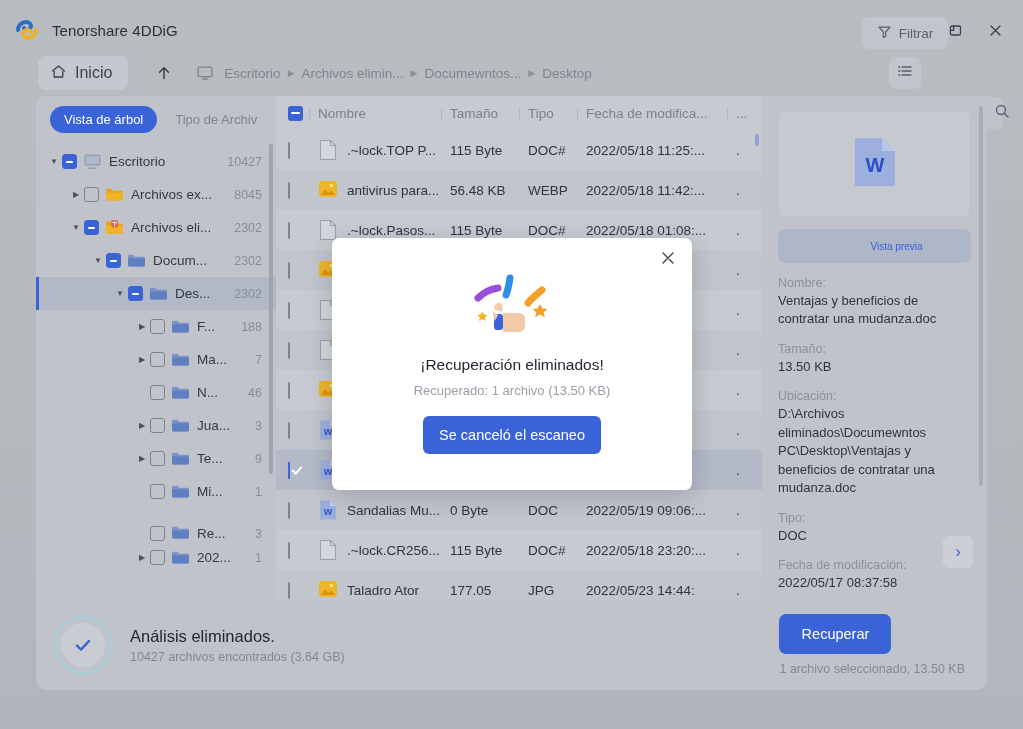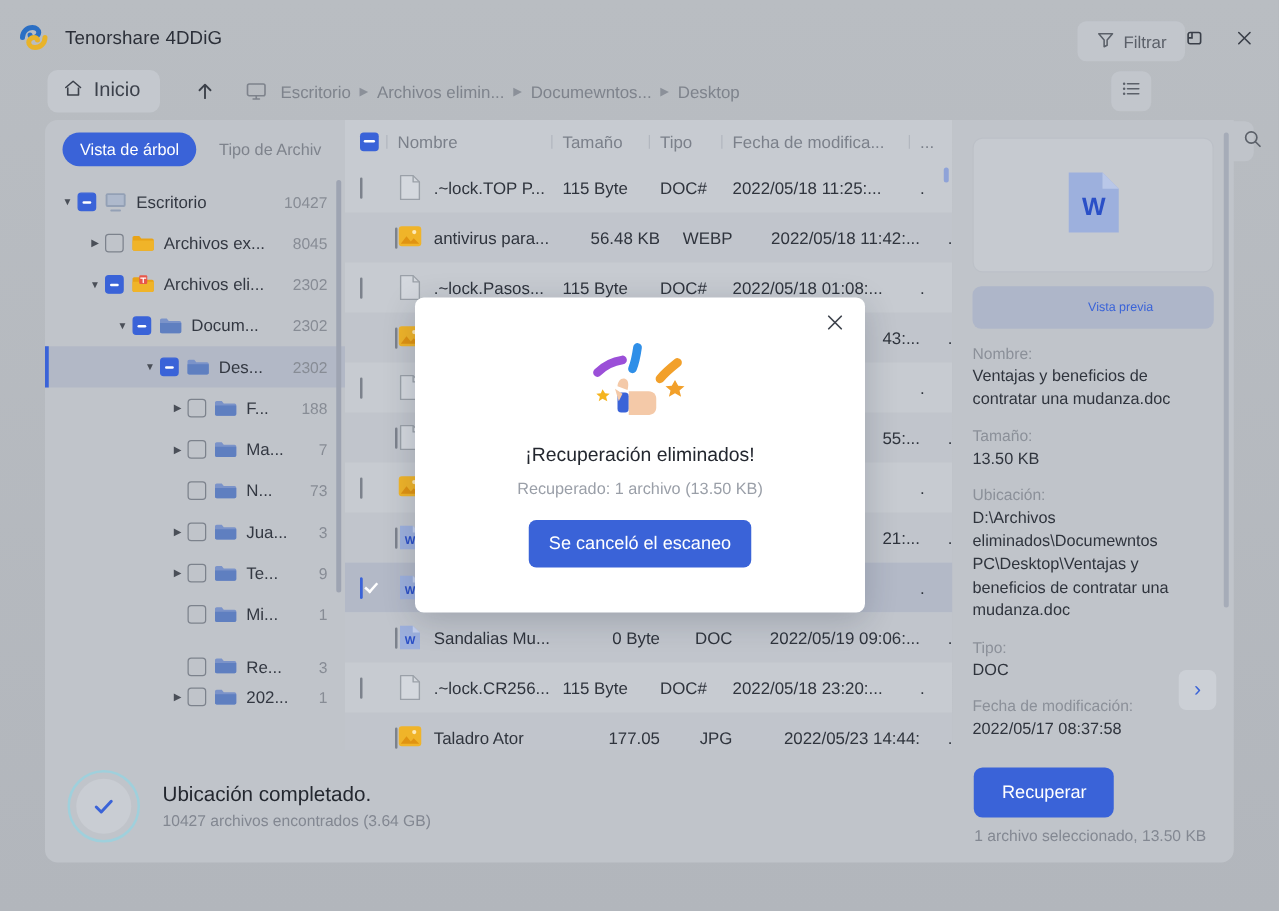--- a/index.html
+++ b/index.html
@@ -149,21 +149,21 @@
     position: relative;
   }
   .hcb::after {
     content: ""; position: absolute; left: 3px; right: 3px; top: 6px;
     height: 2px; background: #fff; border-radius: 1px;
   }
   .frow {
     display: flex; align-items: center; height: 40px;
     font-size: 13.5px; color: #2f343d; padding-left: 12px;
   }
-  .frow.alt { background: #c1c5cc; text-align: right; }
+  .frow.alt { background: #c1c5cc; }
   .frow.selrow { background: #b3b9c7; }
   .fcb {
     width: 15px; height: 15px; border: 1.4px solid #7c828c;
     border-radius: 3px; position: relative;
   }
   .fcb.checked { background: #3a63d8; border-color: #3a63d8; }
   .fcb.checked::after {
     content: ""; position: absolute; left: 4.5px; top: 1.5px;
     width: 4px; height: 8px; border: solid #fff;
     border-width: 0 2px 2px 0; transform: rotate(42deg);
@@ -430,21 +430,21 @@
             <span class="tcount">7</span>
           </div>
           <div class="tnode" style="padding-left: 98px;">
             <span class="caret"></span>
             <span class="cbox "></span>
             <span class="tico"><svg width="19" height="17" viewBox="0 0 19 17">
                 <path d="M1 4.2c0-.9.6-1.5 1.4-1.5h4l1.6 2h8.6c.8 0 1.4.6 1.4 1.4v7c0 .8-.6 1.4-1.4 1.4H2.4c-.8 0-1.4-.6-1.4-1.4z" fill="#7b93c9"></path>
                 <path d="M1 6.4h17v6.7c0 .8-.6 1.4-1.4 1.4H2.4c-.8 0-1.4-.6-1.4-1.4z" fill="#5f7fc0"></path>
               </svg></span>
             <span class="tlabel">N...</span>
-            <span class="tcount">73</span>
+            <span class="tcount">46</span>
           </div>
           <div class="tnode" style="padding-left: 98px;">
             <span class="caret">▶</span>
             <span class="cbox "></span>
             <span class="tico"><svg width="19" height="17" viewBox="0 0 19 17">
                 <path d="M1 4.2c0-.9.6-1.5 1.4-1.5h4l1.6 2h8.6c.8 0 1.4.6 1.4 1.4v7c0 .8-.6 1.4-1.4 1.4H2.4c-.8 0-1.4-.6-1.4-1.4z" fill="#7b93c9"></path>
                 <path d="M1 6.4h17v6.7c0 .8-.6 1.4-1.4 1.4H2.4c-.8 0-1.4-.6-1.4-1.4z" fill="#5f7fc0"></path>
               </svg></span>
             <span class="tlabel">Jua...</span>
             <span class="tcount">3</span>
@@ -714,21 +714,21 @@
 
   <div class="bottom">
     <div class="ring">
       <div class="ring-in">
         <svg width="24" height="24" viewBox="0 0 24 24">
           <path d="M6 12.6l4 4 8-8.6" fill="none" stroke="#3a63d8" stroke-width="2.4" stroke-linecap="round" stroke-linejoin="round"></path>
         </svg>
       </div>
     </div>
     <div class="status">
-      <div class="status-t">Ubicación completado.</div>
+      <div class="status-t">Análisis eliminados.</div>
       <div class="status-s">10427 archivos encontrados (3.64 GB)</div>
     </div>
     <div class="bot-right">
       <button class="rec-btn">Recuperar</button>
       <div class="sel-info">1 archivo seleccionado, 13.50 KB</div>
     </div>
   </div>
 
   <div class="modal">
     <div class="modal-close">

